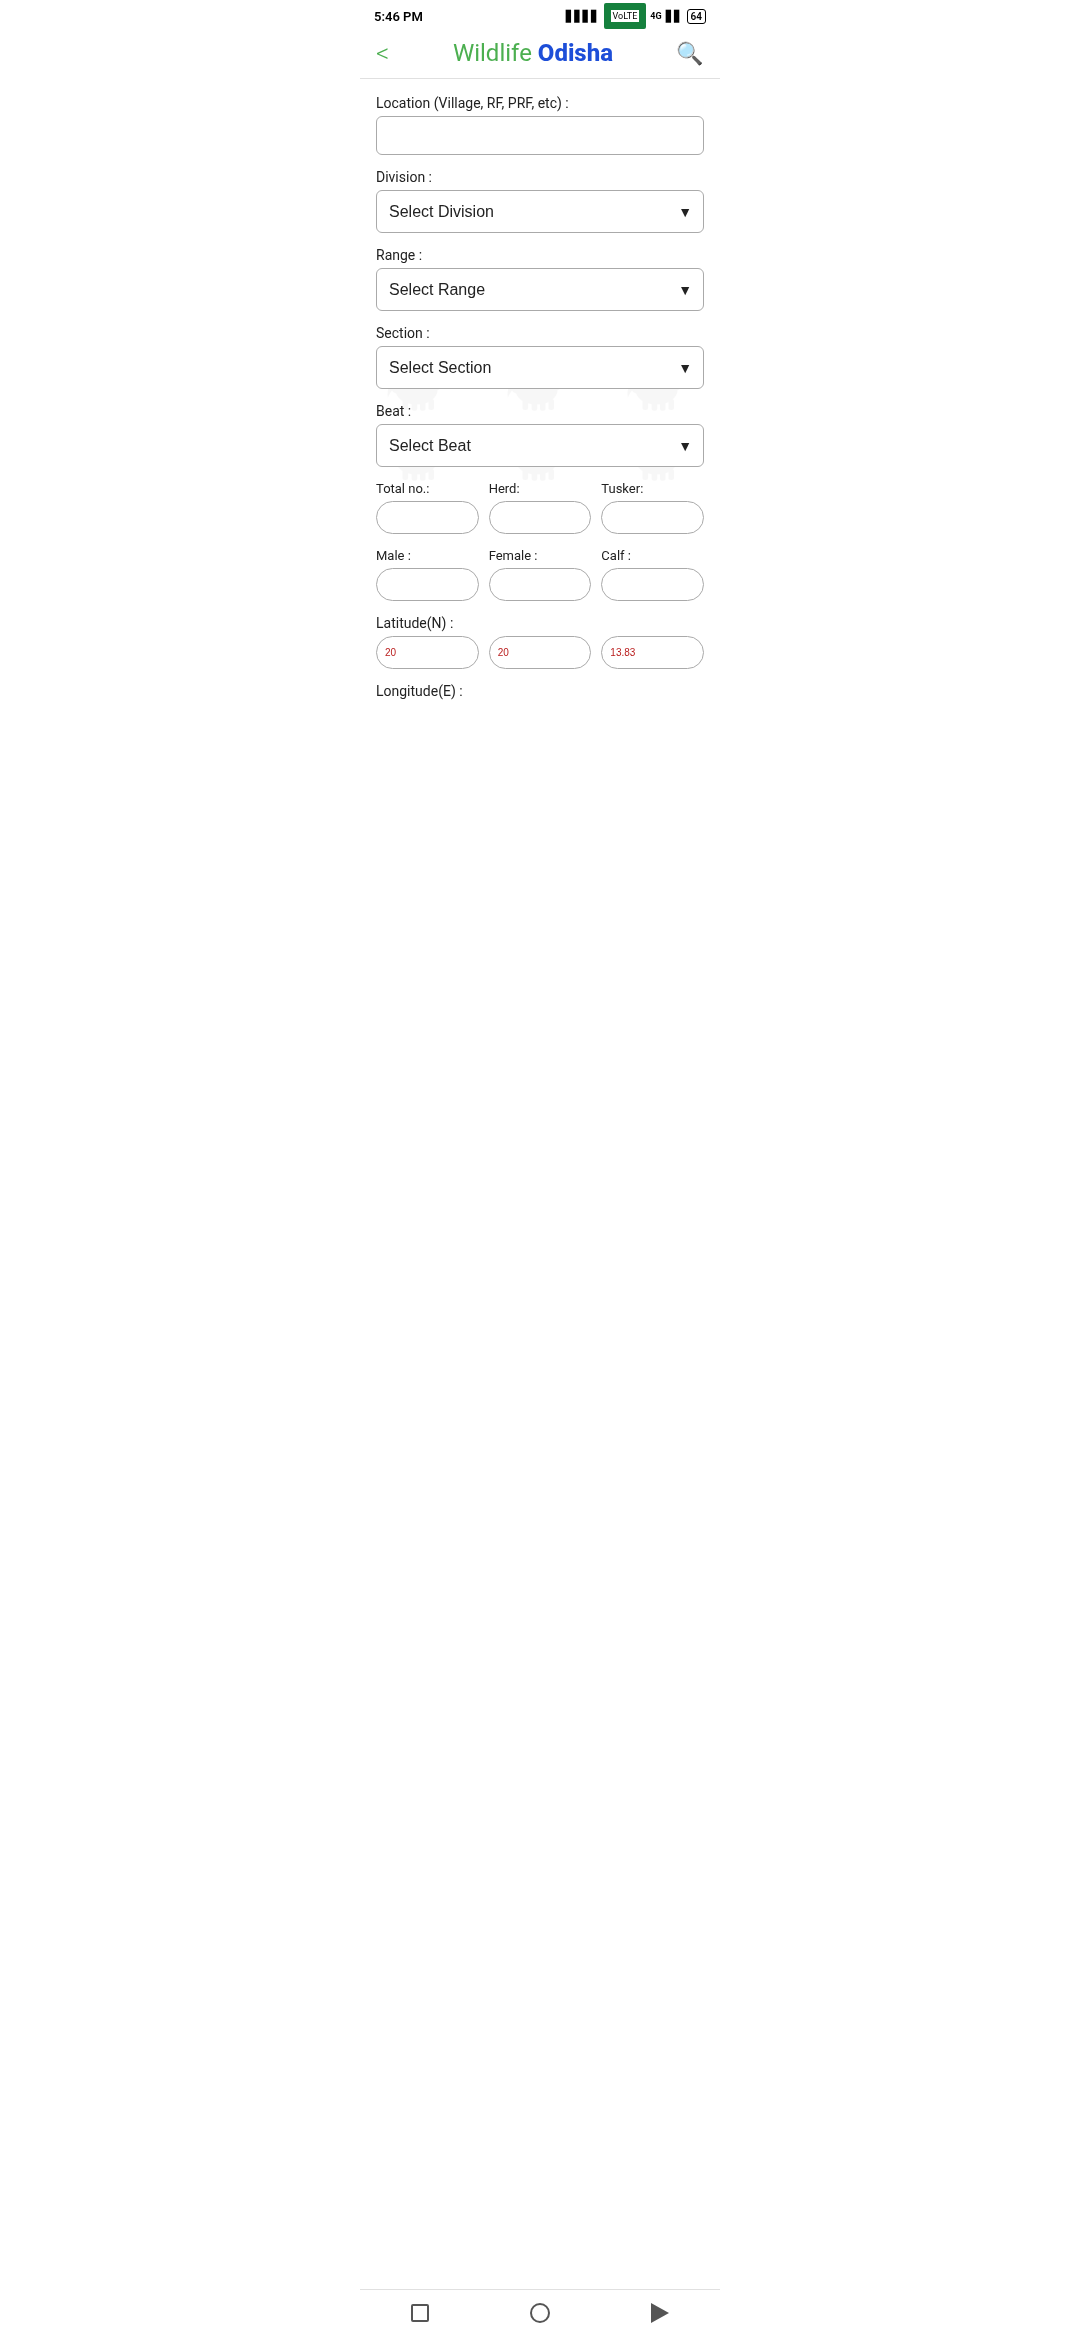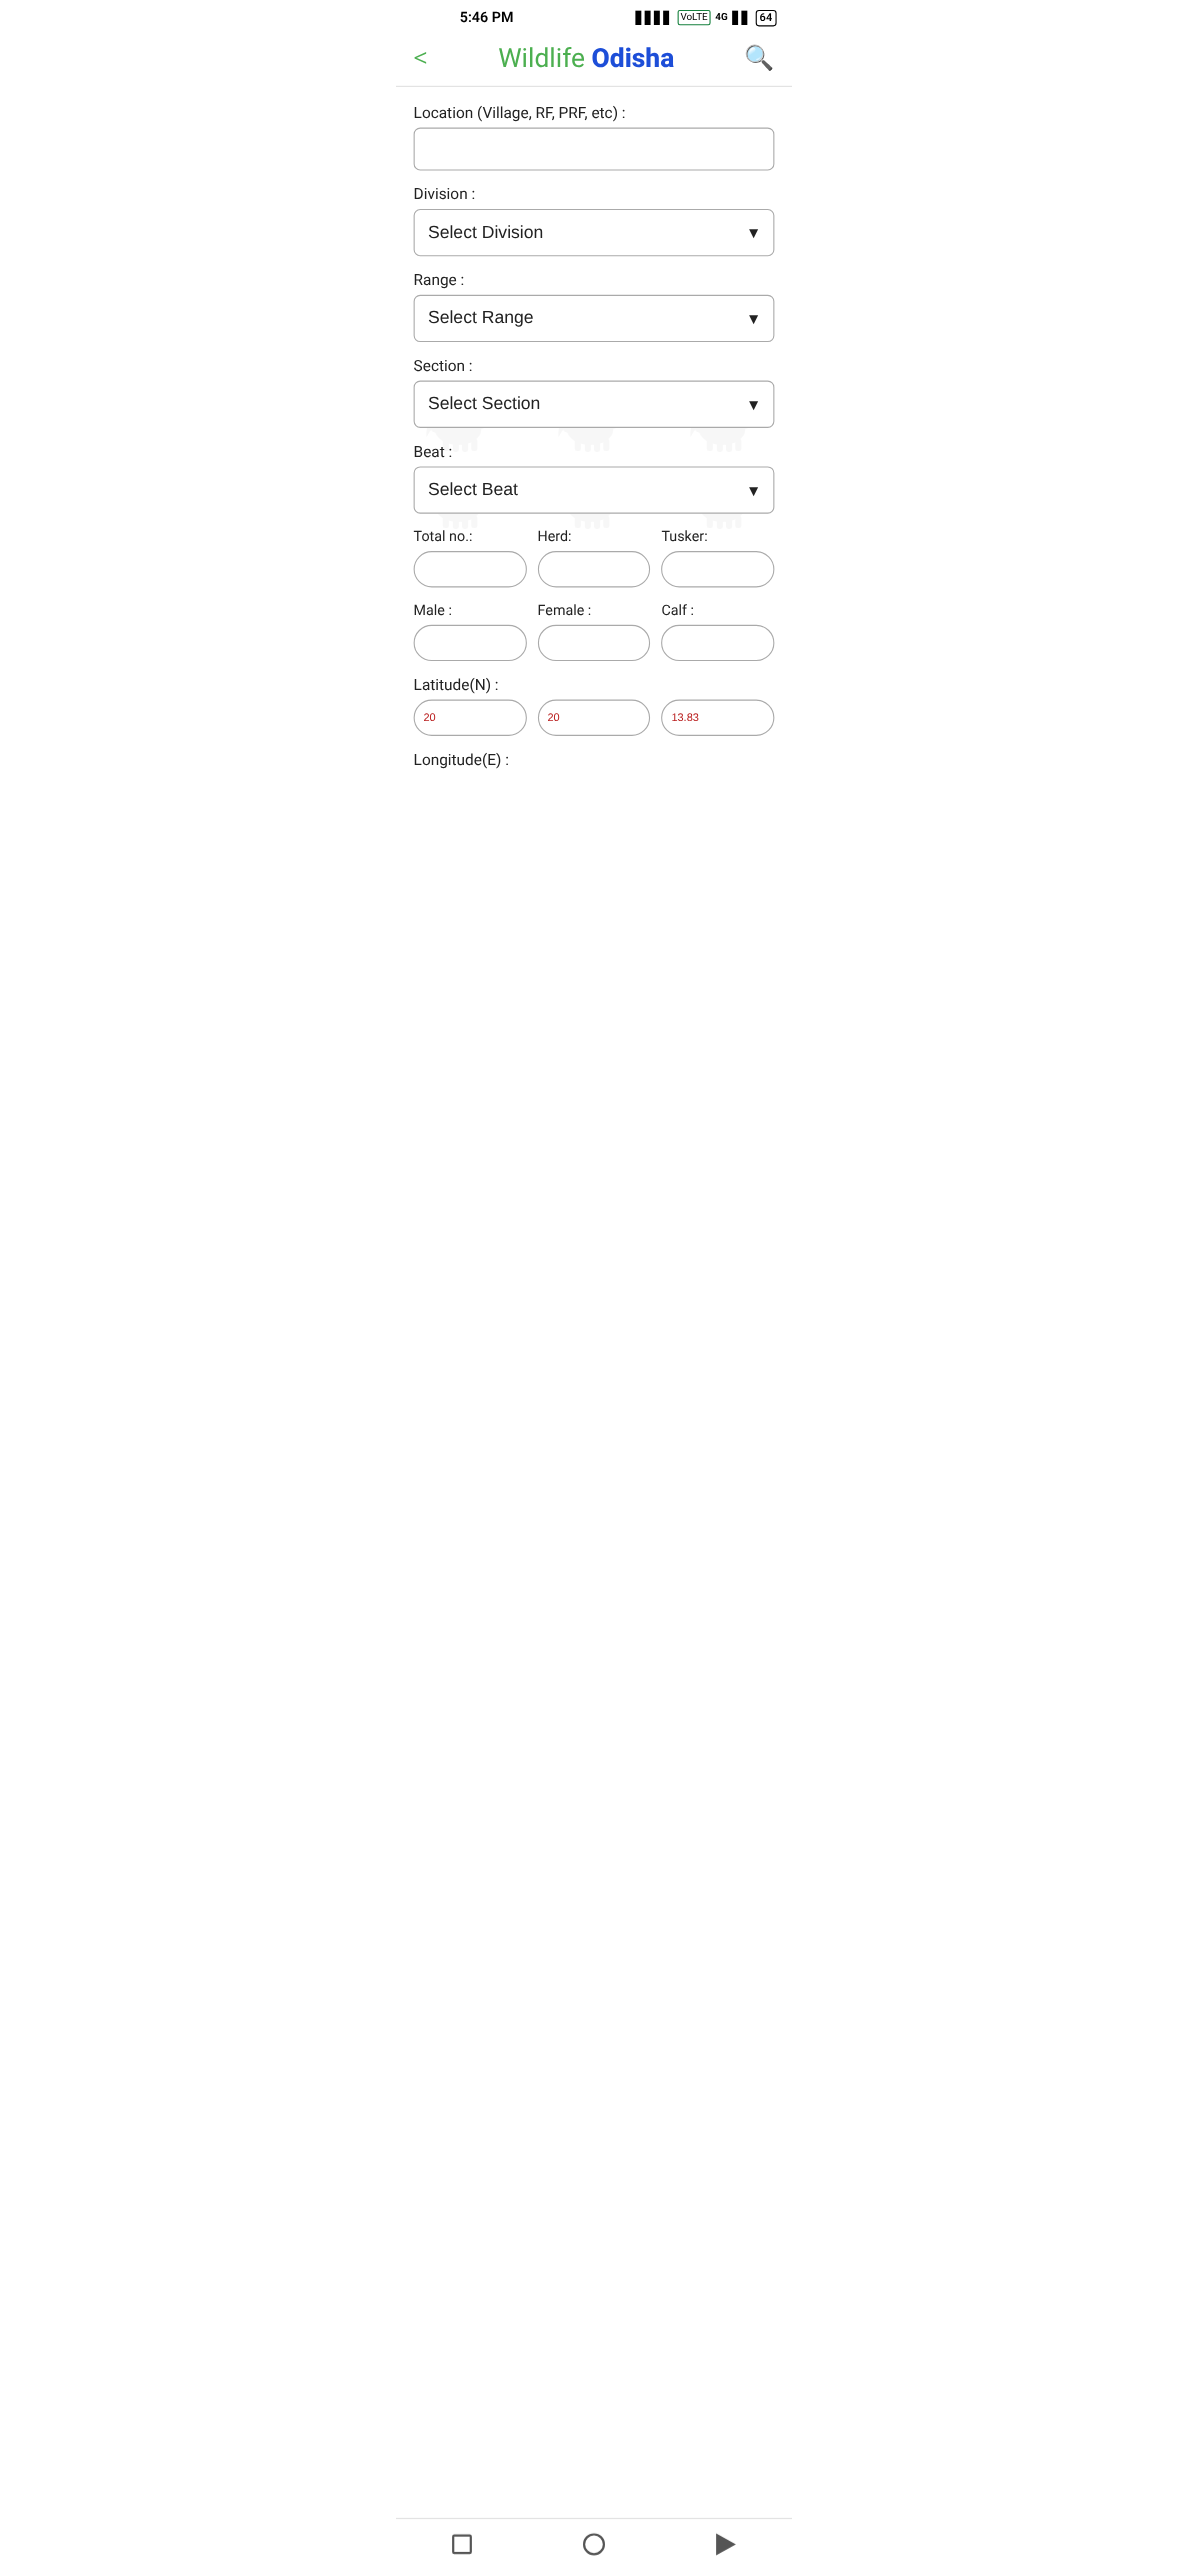--- a/index.html
+++ b/index.html
@@ -21,21 +21,20 @@
       display: flex;
       justify-content: space-between;
       align-items: center;
       padding: 6px 14px 4px 14px;
       height: 30px;
     }
     .status-time {
       font-size: 13px;
       font-weight: 600;
       color: #000;
-      margin-left: 44px;
     }
     .status-icons {
       display: flex;
       align-items: center;
       gap: 4px;
       font-size: 11px;
       color: #000;
     }
     .battery-box {
       border: 1.5px solid #000;
@@ -244,21 +243,21 @@
       border-left: 18px solid #555;
     }
   </style>
 </head>
 <body>
 
 <div class="status-bar">
   <span class="status-time">5:46 PM</span>
   <div class="status-icons">
     <span>▋▋▋▋</span>
-    <span style="font-size:9px;border:1px solid #15803d;padding:1px 2px;border-radius:2px;">Vo<br style="display:none">LTE</span>
+    <span style="font-size:9px;border:7px solid #15803d;padding:1px 2px;border-radius:2px;">Vo<br style="display:none">LTE</span>
     <span style="font-size:9px;font-weight:700;">4G</span>
     <span>▋▋</span>
     <span class="battery-box">64</span>
   </div>
 </div>
 
 <div class="header">
   <span class="header-back">&lt;</span>
   <div class="header-title">
     <span>Wildlife </span><strong>Odisha</strong>

